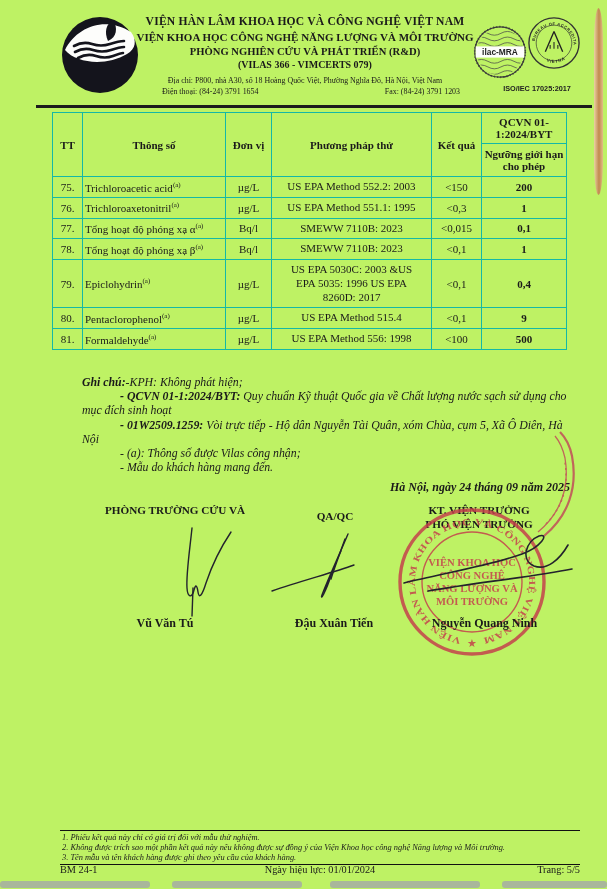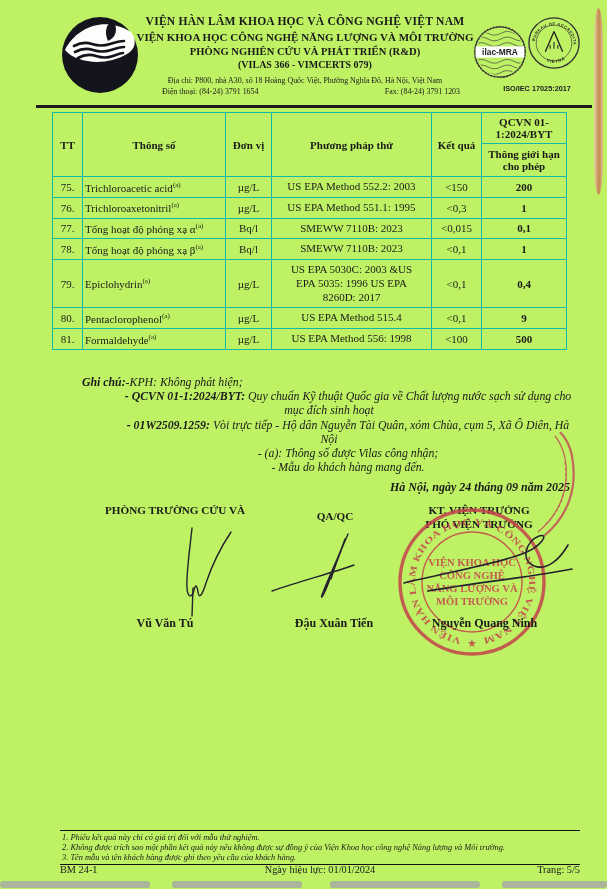--- a/index.html
+++ b/index.html
@@ -35,21 +35,21 @@
   td.c-param { text-align:left; padding-left:6px; }
   td.c-limit { font-weight:bold; }
   .qcvn-top { height:30px; }
   .qcvn-bot { height:33px; }
   .m-line { line-height:1.25; }
   sup { font-size:7px; }
   
   .notes { position:absolute; left:82px; top:375px; width:494px;
            font-size:11.8px; font-style:italic; line-height:14.2px; }
   .note-line { text-indent:0; }
-  .note-line.ind { text-indent:38px;text-align:center; }
+  .note-line.ind { text-indent:38px; }
   .note-bold { font-weight:bold; }
   
   .dateline { position:absolute; top:480px; right:37px; font-size:12px; font-weight:bold; font-style:italic; }
   .sig-title { position:absolute; text-align:center; font-weight:bold; font-size:11.2px; line-height:13.5px; }
   .sig-t1 { left:70px;  top:504px; width:210px; }
   .sig-t2 { left:292px; top:510px; width:86px;  }
   .sig-t3 { left:378px; top:504px; width:202px; }
   .sig-name { position:absolute; top:616px; text-align:center; font-weight:bold; font-size:12px; z-index:5; }
   .sig-n1 { left:95px;  width:140px; }
   .sig-n2 { left:272px; width:124px; }
@@ -151,21 +151,21 @@
     <thead>
       <tr>
         <th rowspan="2">TT</th>
         <th rowspan="2">Thông số</th>
         <th rowspan="2">Đơn vị</th>
         <th rowspan="2">Phương pháp thử</th>
         <th rowspan="2">Kết quả</th>
         <th class="qcvn-top">QCVN 01-1:2024/BYT</th>
       </tr>
       <tr>
-        <th class="qcvn-bot">Thông giới hạn cho phép</th>
+        <th class="qcvn-bot">Ngưỡng giới hạn cho phép</th>
       </tr>
     </thead>
     <tbody>
         <tr>
           <td class="c-tt">75.</td>
           <td class="c-param">Trichloroacetic acid<sup>(a)</sup></td>
           <td class="c-unit">µg/L</td>
           <td class="c-method">
             <div class="m-line">US EPA Method 552.2: 2003</div>
           </td>

